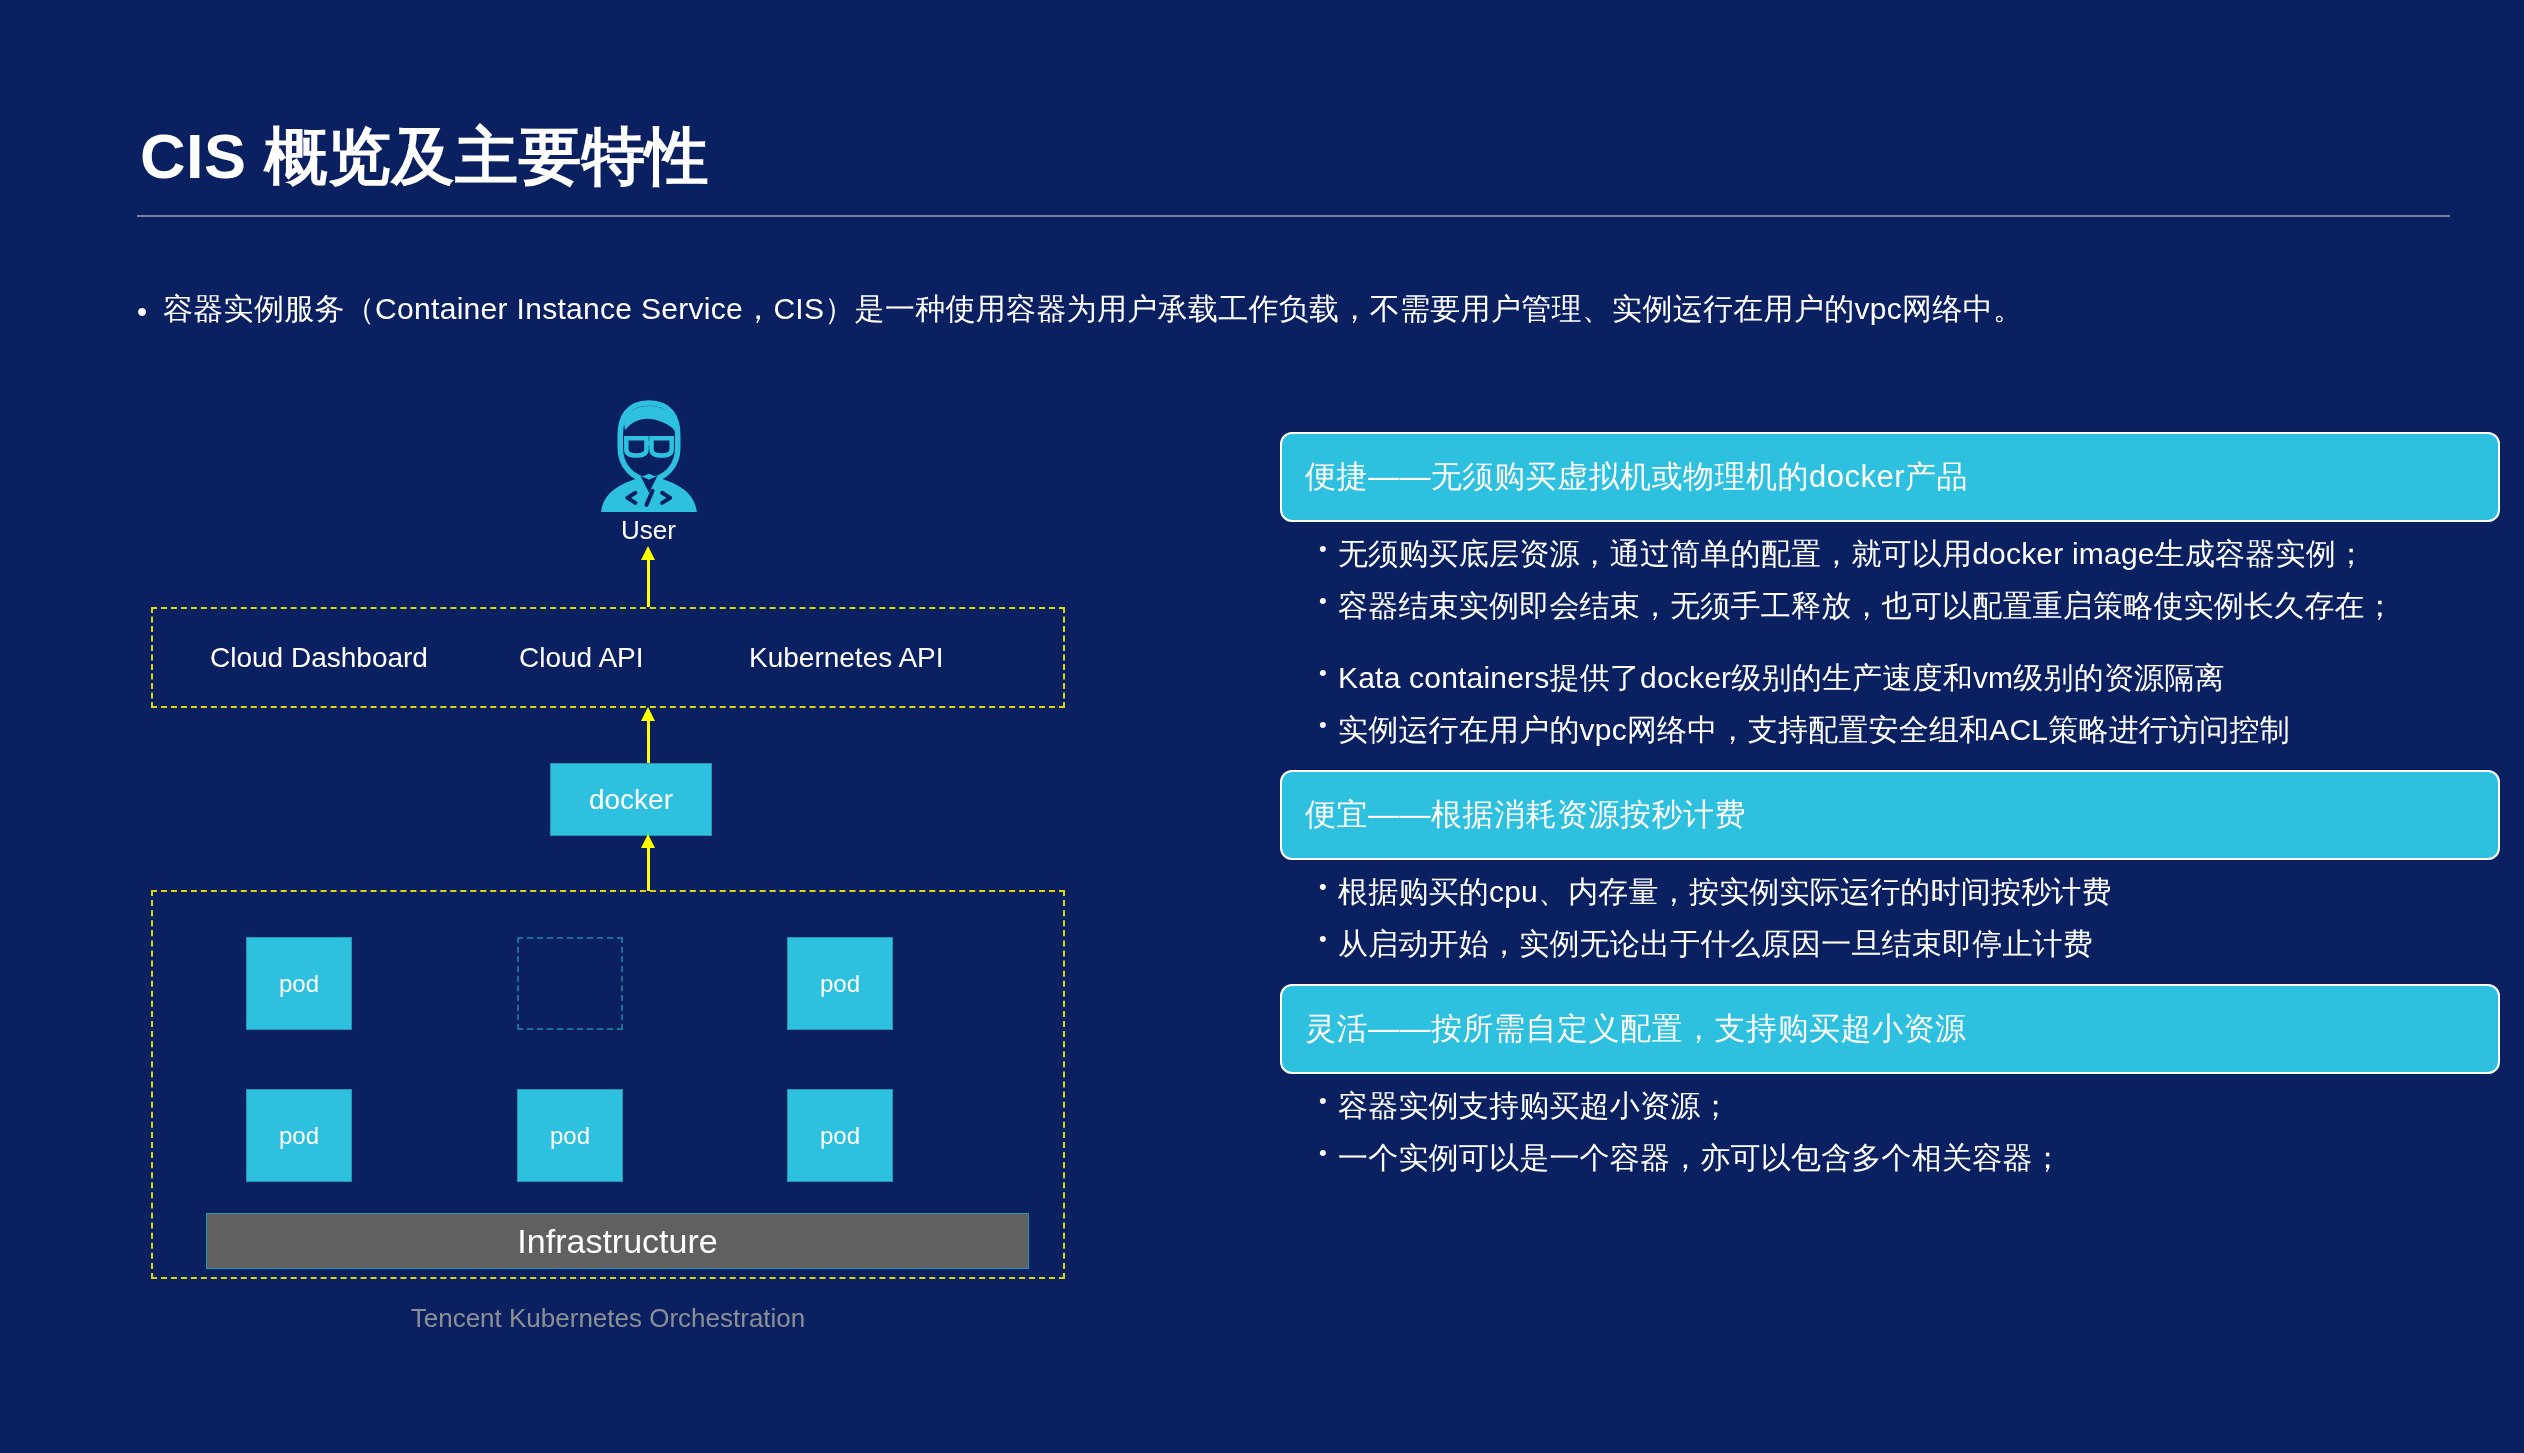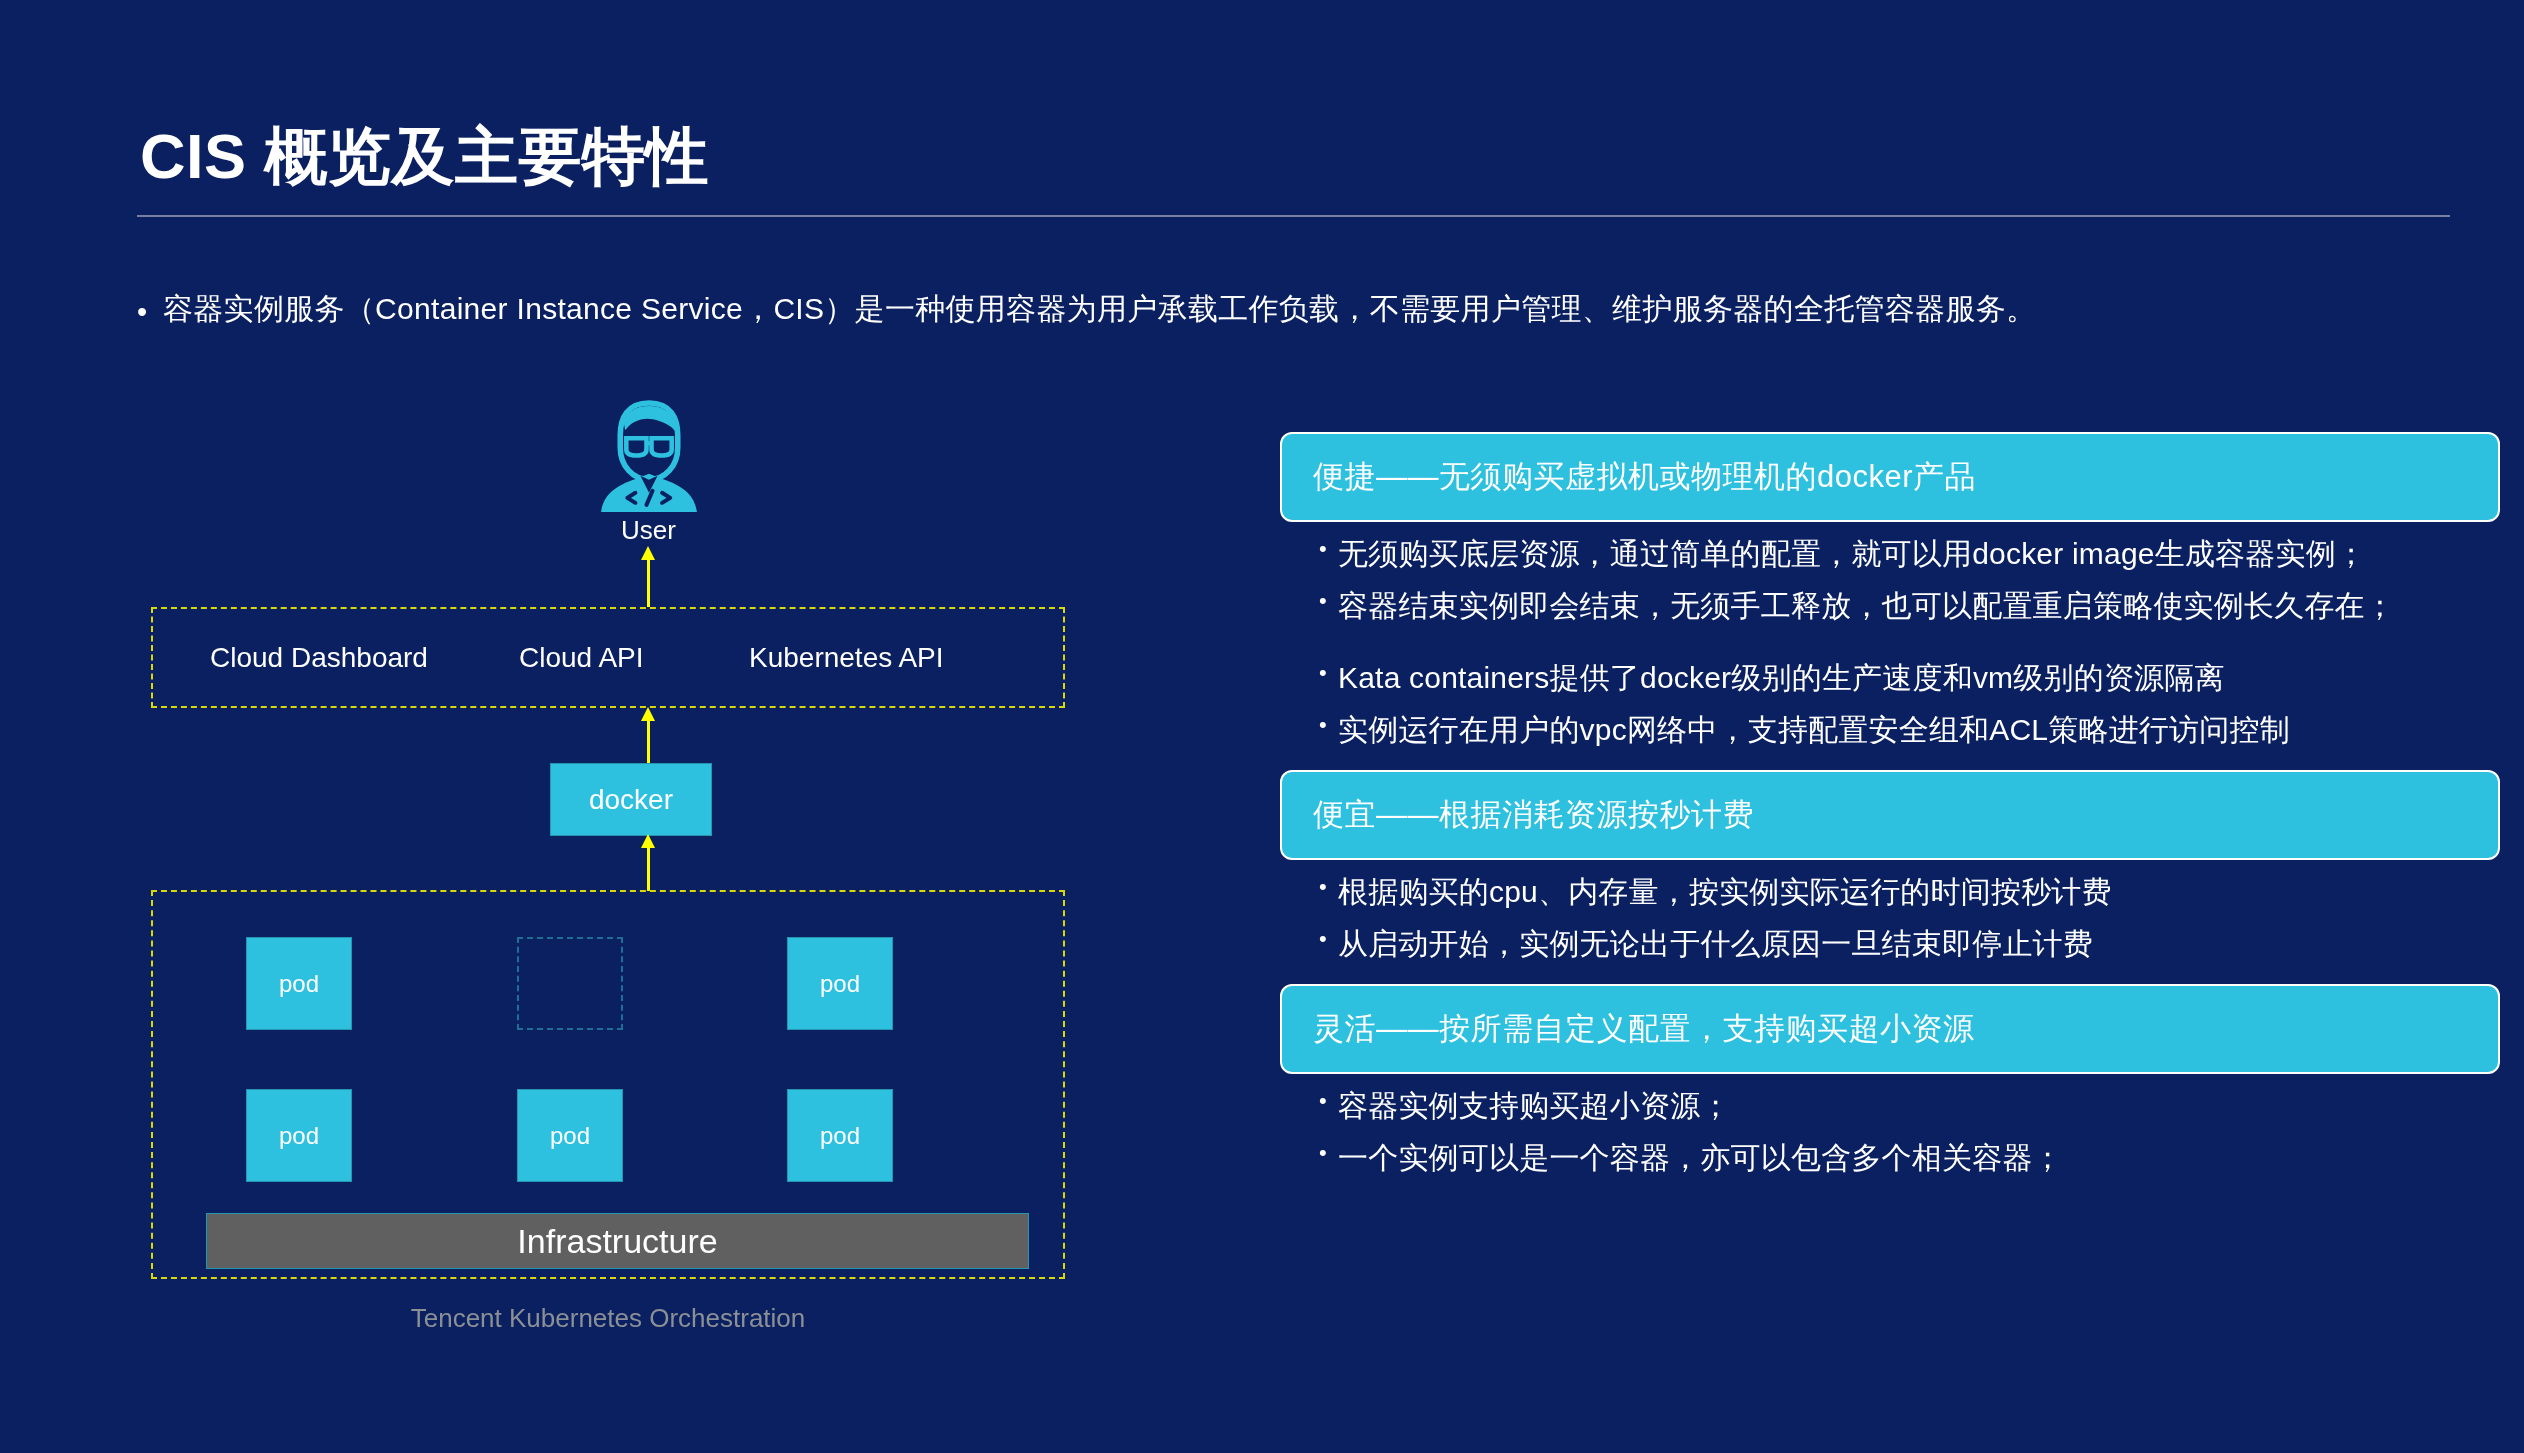--- a/index.html
+++ b/index.html
@@ -113,21 +113,21 @@
     position:absolute; left:0px; top:904px; width:914px;
     text-align:center; font-size:26px; color:#8b8f96;
   }
 
   
   #features { position:absolute; left:1280px; top:432px; width:1220px; }
 
   .feature-card {
     background:#2ec0df; border:2px solid #ffffff; border-radius:12px;
     height:90px; display:flex; align-items:center;
-    padding:0 31px;
+    padding:0 23px;
   }
   .feature-title {
     font-size:31px; color:#ffffff; letter-spacing:0.5px; white-space:nowrap;
   }
   .feature-bullets { padding:13px 0 11px 39px; }
   .feature-bullet { display:flex; align-items:flex-start; margin-bottom:14px; }
   .feature-bullet:last-child { margin-bottom:0; }
   .fb-dot {
     width:19px; flex:0 0 19px; font-size:22px; line-height:1.25; color:#ffffff;
   }
@@ -137,21 +137,21 @@
 </style>
 </head>
 <body>
 
 <div id="slide-title">CIS 概览及主要特性</div>
 <div id="title-rule"></div>
 
 <div id="intro-block">
   <div id="intro-row">
     <div id="intro-bullet">•</div>
-    <div id="intro-text">容器实例服务（Container Instance Service，CIS）是一种使用容器为用户承载工作负载，不需要用户管理、维护服务器的全托管容器服务。</div>
+    <div id="intro-text">容器实例服务（Container Instance Service，CIS）是一种使用容器为用户承载工作负载，不需要用户管理、实例运行在用户的vpc网络中。</div>
   </div>
 </div>
 
 <div id="diagram">
 
   <div id="user-group">
     <svg id="user-icon" viewBox="0 0 210 230">
       <path d="M105 8 C 62 8 48 38 48 72 L48 96 C48 134 74 160 105 160 C136 160 162 134 162 96 L162 72 C162 38 148 8 105 8 Z" fill="none" stroke="#2ec0df" stroke-width="11"></path>
       <path d="M58 62 C70 44 92 36 112 40 C132 44 150 52 158 66 L158 48 C150 26 132 14 105 14 C78 14 60 26 55 48 Z" fill="#2ec0df"></path>
       <path d="M60 78 L100 78 L100 100 C100 108 93 112 80 112 C67 112 60 108 60 100 Z" fill="none" stroke="#2ec0df" stroke-width="9"></path>

